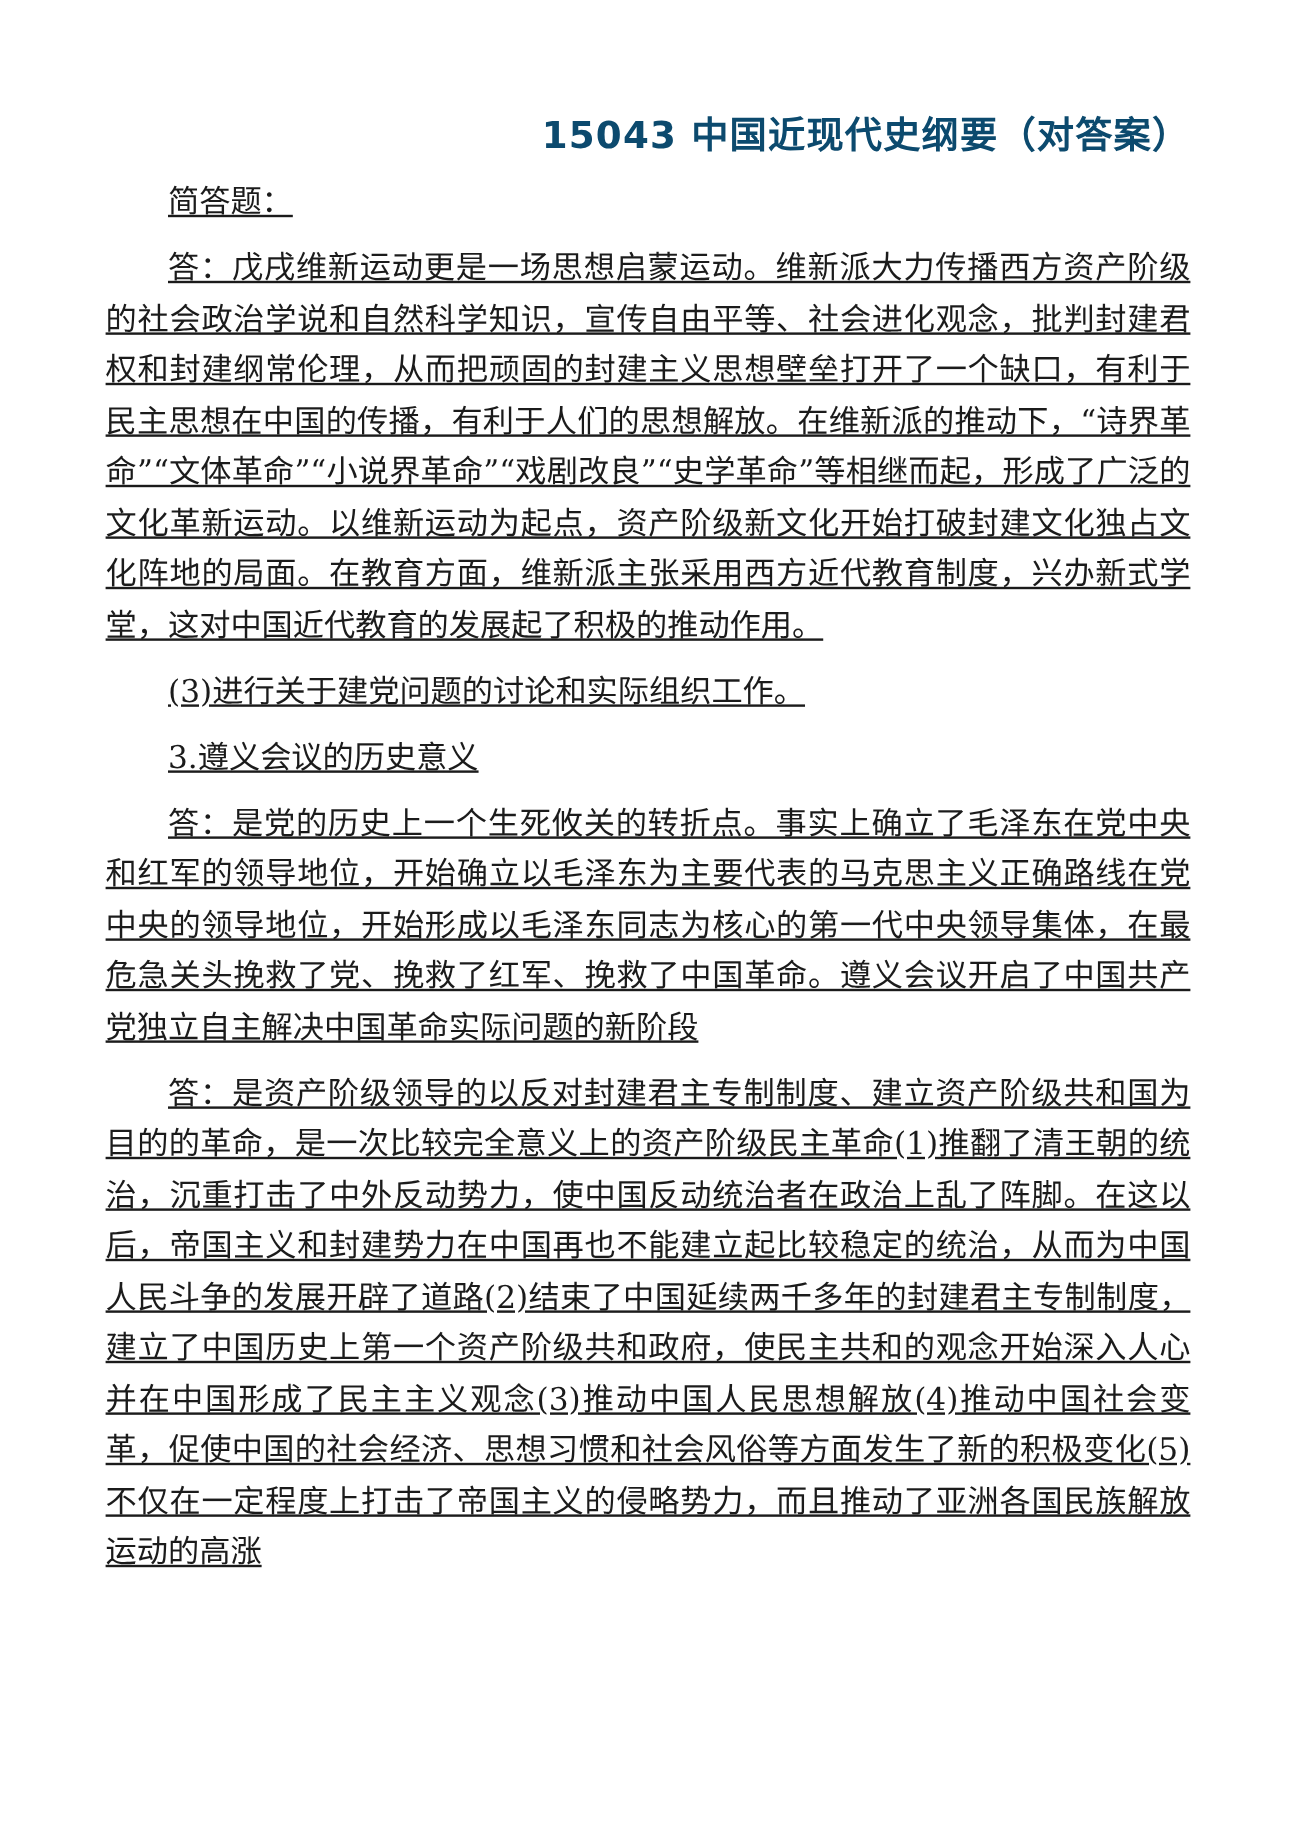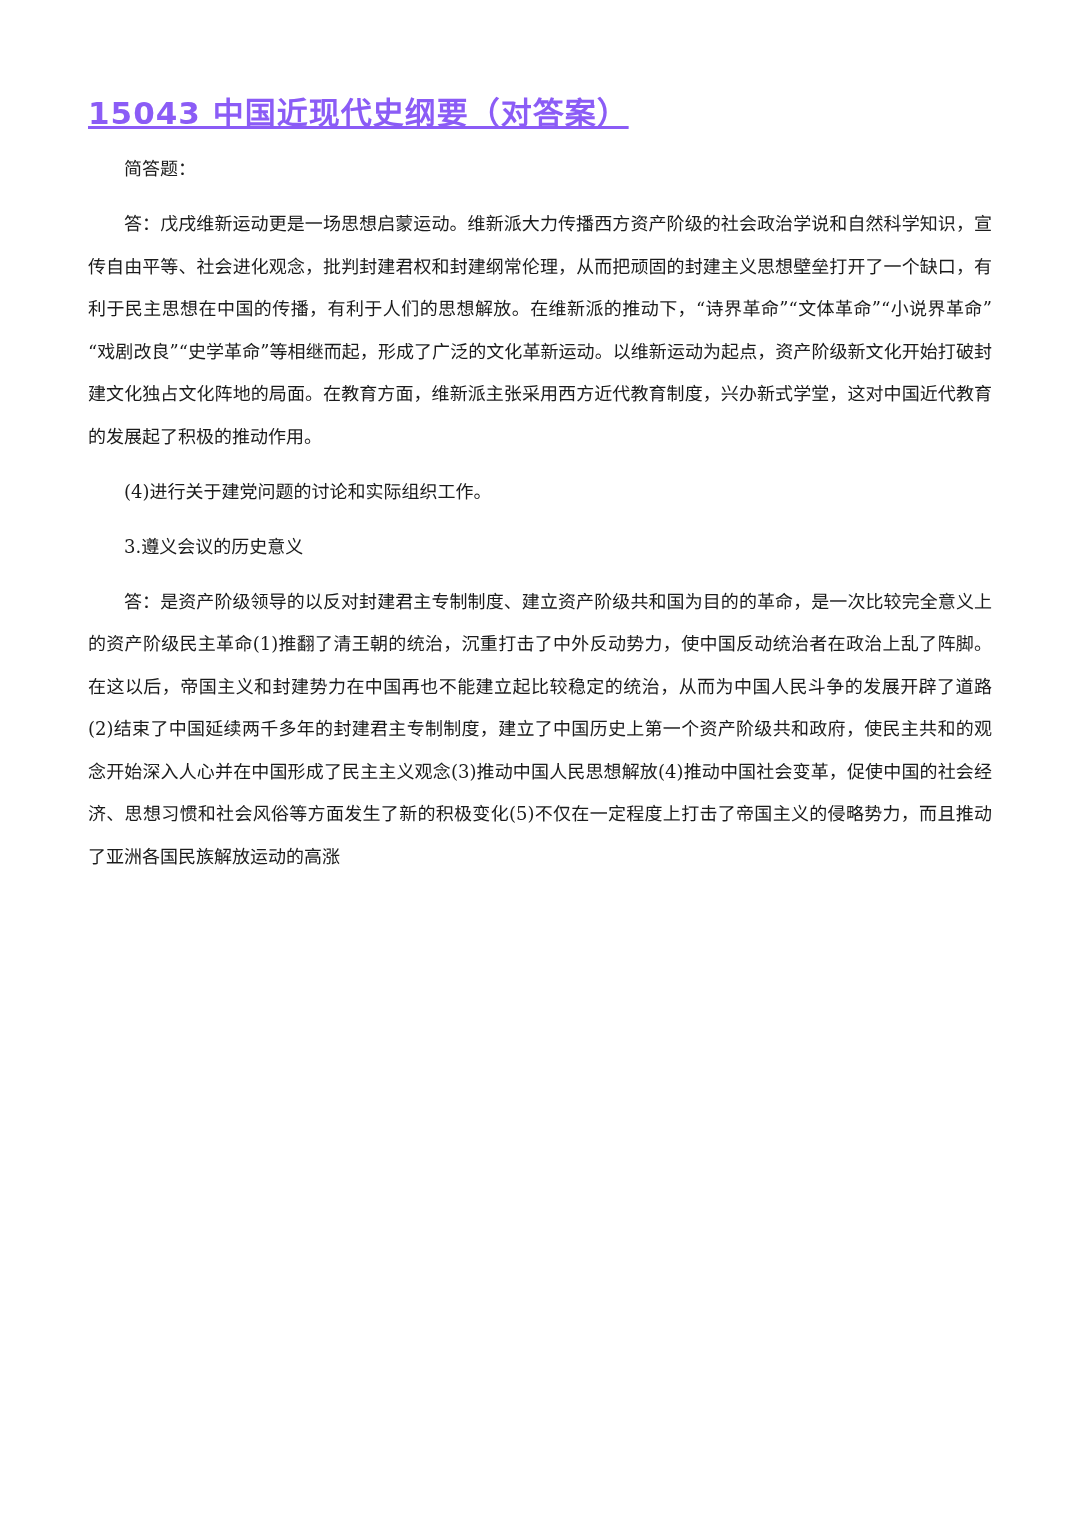--- a/index.html
+++ b/index.html
@@ -19,45 +19,46 @@
     width: 1080px;
     height: 1527px;
     padding: 90px 88px 0 88px;
     background: #ffffff;
   }
   .doc-title {
     font-family: "DejaVu Sans", "Liberation Sans", sans-serif;
     font-weight: bold;
     font-size: 31px;
     line-height: 46px;
-    color: #8b5cf6;
-    text-align: left;
+    color: #0c4a6e;
+    text-align: right;
     margin: 0 0 12px 0;
     letter-spacing: 1px;
-    text-decoration: underline;
   }
   .para {
-    font-size: 18px;
+    font-size: 26px;
     line-height: 42.5px;
     margin: 0 0 12.5px 0;
     text-align: justify;
     text-indent: 2em;
     word-break: break-all;
+    text-decoration: underline;
   }
 </style>
 </head>
 <body>
 
 <div class="page">
 
   <h1 class="doc-title">15043 中国近现代史纲要（对答案）</h1>
 
   <p class="para">简答题：</p>
 
   <p class="para">答：戊戌维新运动更是一场思想启蒙运动。维新派大力传播西方资产阶级的社会政治学说和自然科学知识，宣传自由平等、社会进化观念，批判封建君权和封建纲常伦理，从而把顽固的封建主义思想壁垒打开了一个缺口，有利于民主思想在中国的传播，有利于人们的思想解放。在维新派的推动下，“诗界革命”“文体革命”“小说界革命”“戏剧改良”“史学革命”等相继而起，形成了广泛的文化革新运动。以维新运动为起点，资产阶级新文化开始打破封建文化独占文化阵地的局面。在教育方面，维新派主张采用西方近代教育制度，兴办新式学堂，这对中国近代教育的发展起了积极的推动作用。</p>
 
-  <p class="para">(4)进行关于建党问题的讨论和实际组织工作。</p>
+  <p class="para">(3)进行关于建党问题的讨论和实际组织工作。</p>
 
   <p class="para">3.遵义会议的历史意义</p>
+  <p class="para">答：是党的历史上一个生死攸关的转折点。事实上确立了毛泽东在党中央和红军的领导地位，开始确立以毛泽东为主要代表的马克思主义正确路线在党中央的领导地位，开始形成以毛泽东同志为核心的第一代中央领导集体，在最危急关头挽救了党、挽救了红军、挽救了中国革命。遵义会议开启了中国共产党独立自主解决中国革命实际问题的新阶段</p>
 
   <p class="para">答：是资产阶级领导的以反对封建君主专制制度、建立资产阶级共和国为目的的革命，是一次比较完全意义上的资产阶级民主革命(1)推翻了清王朝的统治，沉重打击了中外反动势力，使中国反动统治者在政治上乱了阵脚。在这以后，帝国主义和封建势力在中国再也不能建立起比较稳定的统治，从而为中国人民斗争的发展开辟了道路(2)结束了中国延续两千多年的封建君主专制制度，建立了中国历史上第一个资产阶级共和政府，使民主共和的观念开始深入人心并在中国形成了民主主义观念(3)推动中国人民思想解放(4)推动中国社会变革，促使中国的社会经济、思想习惯和社会风俗等方面发生了新的积极变化(5)不仅在一定程度上打击了帝国主义的侵略势力，而且推动了亚洲各国民族解放运动的高涨</p>
 
 </div>
 
 </body></html>

